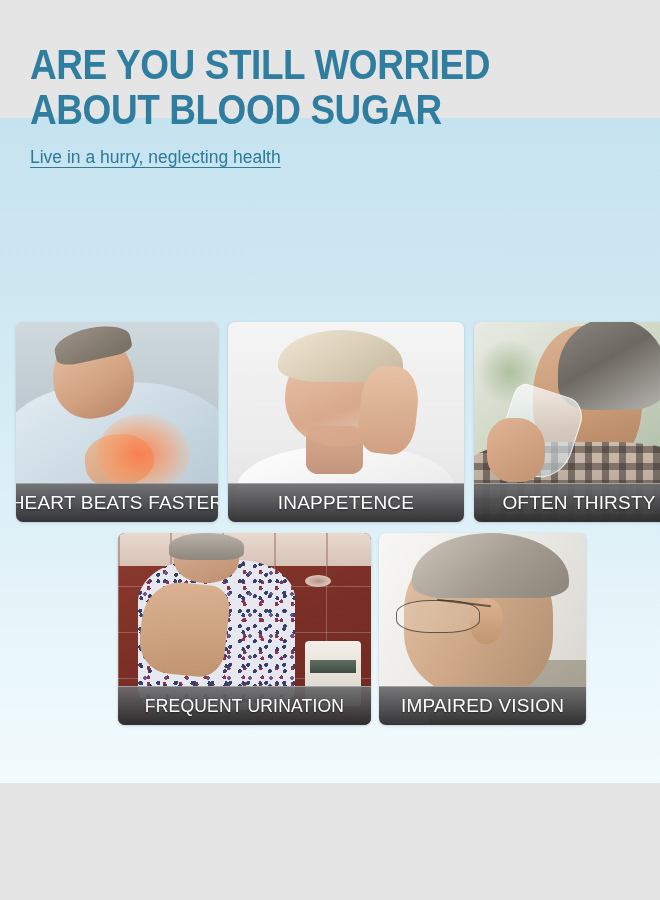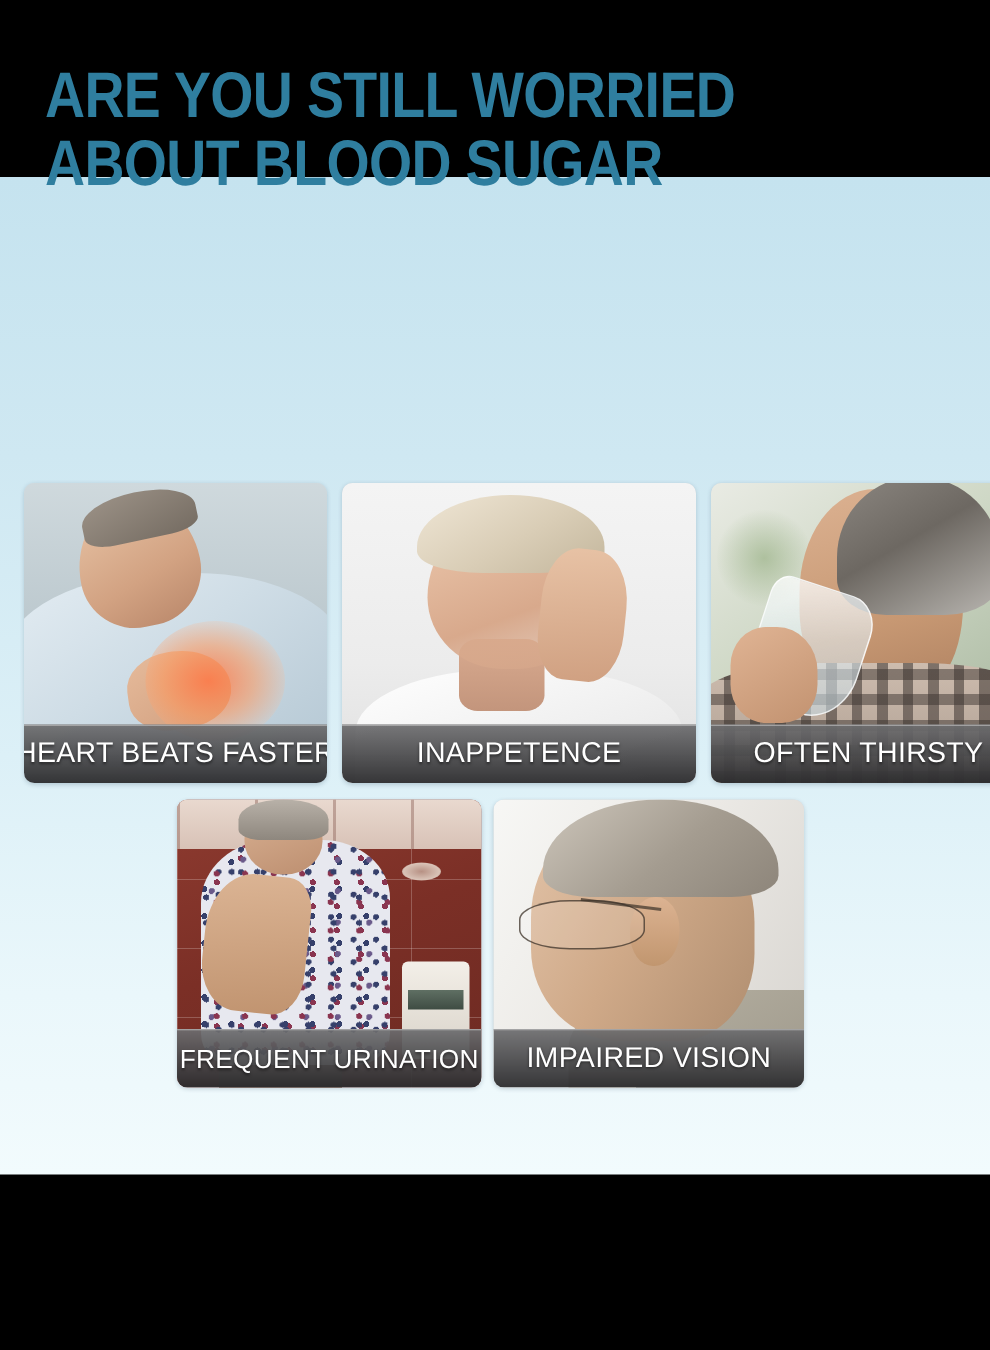--- a/index.html
+++ b/index.html
@@ -11,21 +11,21 @@
     height: 900px;
     background: #ffffff;
     font-family: "Liberation Sans", sans-serif;
     overflow: hidden;
   }
 
   #poster {
     position: relative;
     width: 660px;
     height: 900px;
-    background: #000000;
+    background: #e5e5e5;
   }
 
   
   .panel {
     position: absolute;
     left: 0;
     top: 118px;
     width: 660px;
     height: 665px;
     background: linear-gradient(to bottom, #c5e3ef 0%, #cfe8f2 28%, #dcf0f7 58%, #eaf7fb 82%, #f2fbfd 100%);
@@ -87,21 +87,21 @@
     box-shadow: 0 1px 3px rgba(40,70,90,0.22);
     flex: none;
   }
   .card + .card {
     margin-left: 10px;
   }
 
   .card-w1 { width: 202px; height: 200px; }
   .card-w2 { width: 236px; height: 200px; }
   .card-w3 { width: 210px; height: 200px; }
-  .card-w4 { width: 203px; height: 192px; }
+  .card-w4 { width: 253px; height: 192px; }
   .card-w5 { width: 207px; height: 192px; }
   .row-two .card + .card { margin-left: 8px; text-decoration: underline; }
 
   .photo {
     position: absolute;
     inset: 0;
     overflow: hidden;
   }
 
   .caption {
@@ -331,20 +331,21 @@
 
 <div id="poster">
 
   <div class="panel"></div>
 
   <div class="headline-wrap">
     <h1 class="headline">
       <span class="line">ARE YOU STILL WORRIED</span>
       <span class="line">ABOUT BLOOD SUGAR</span>
     </h1>
+    <div class="subtitle">Live in a hurry, neglecting health</div>
   </div>
 
   <div class="row row-one">
 
     <div class="card card-w1">
       <div class="photo">
         <div class="bg-fill c1-bg"></div>
         <div class="sh c1-shirt"></div>
         <div class="sh c1-head"></div>
         <div class="sh c1-hair"></div>

